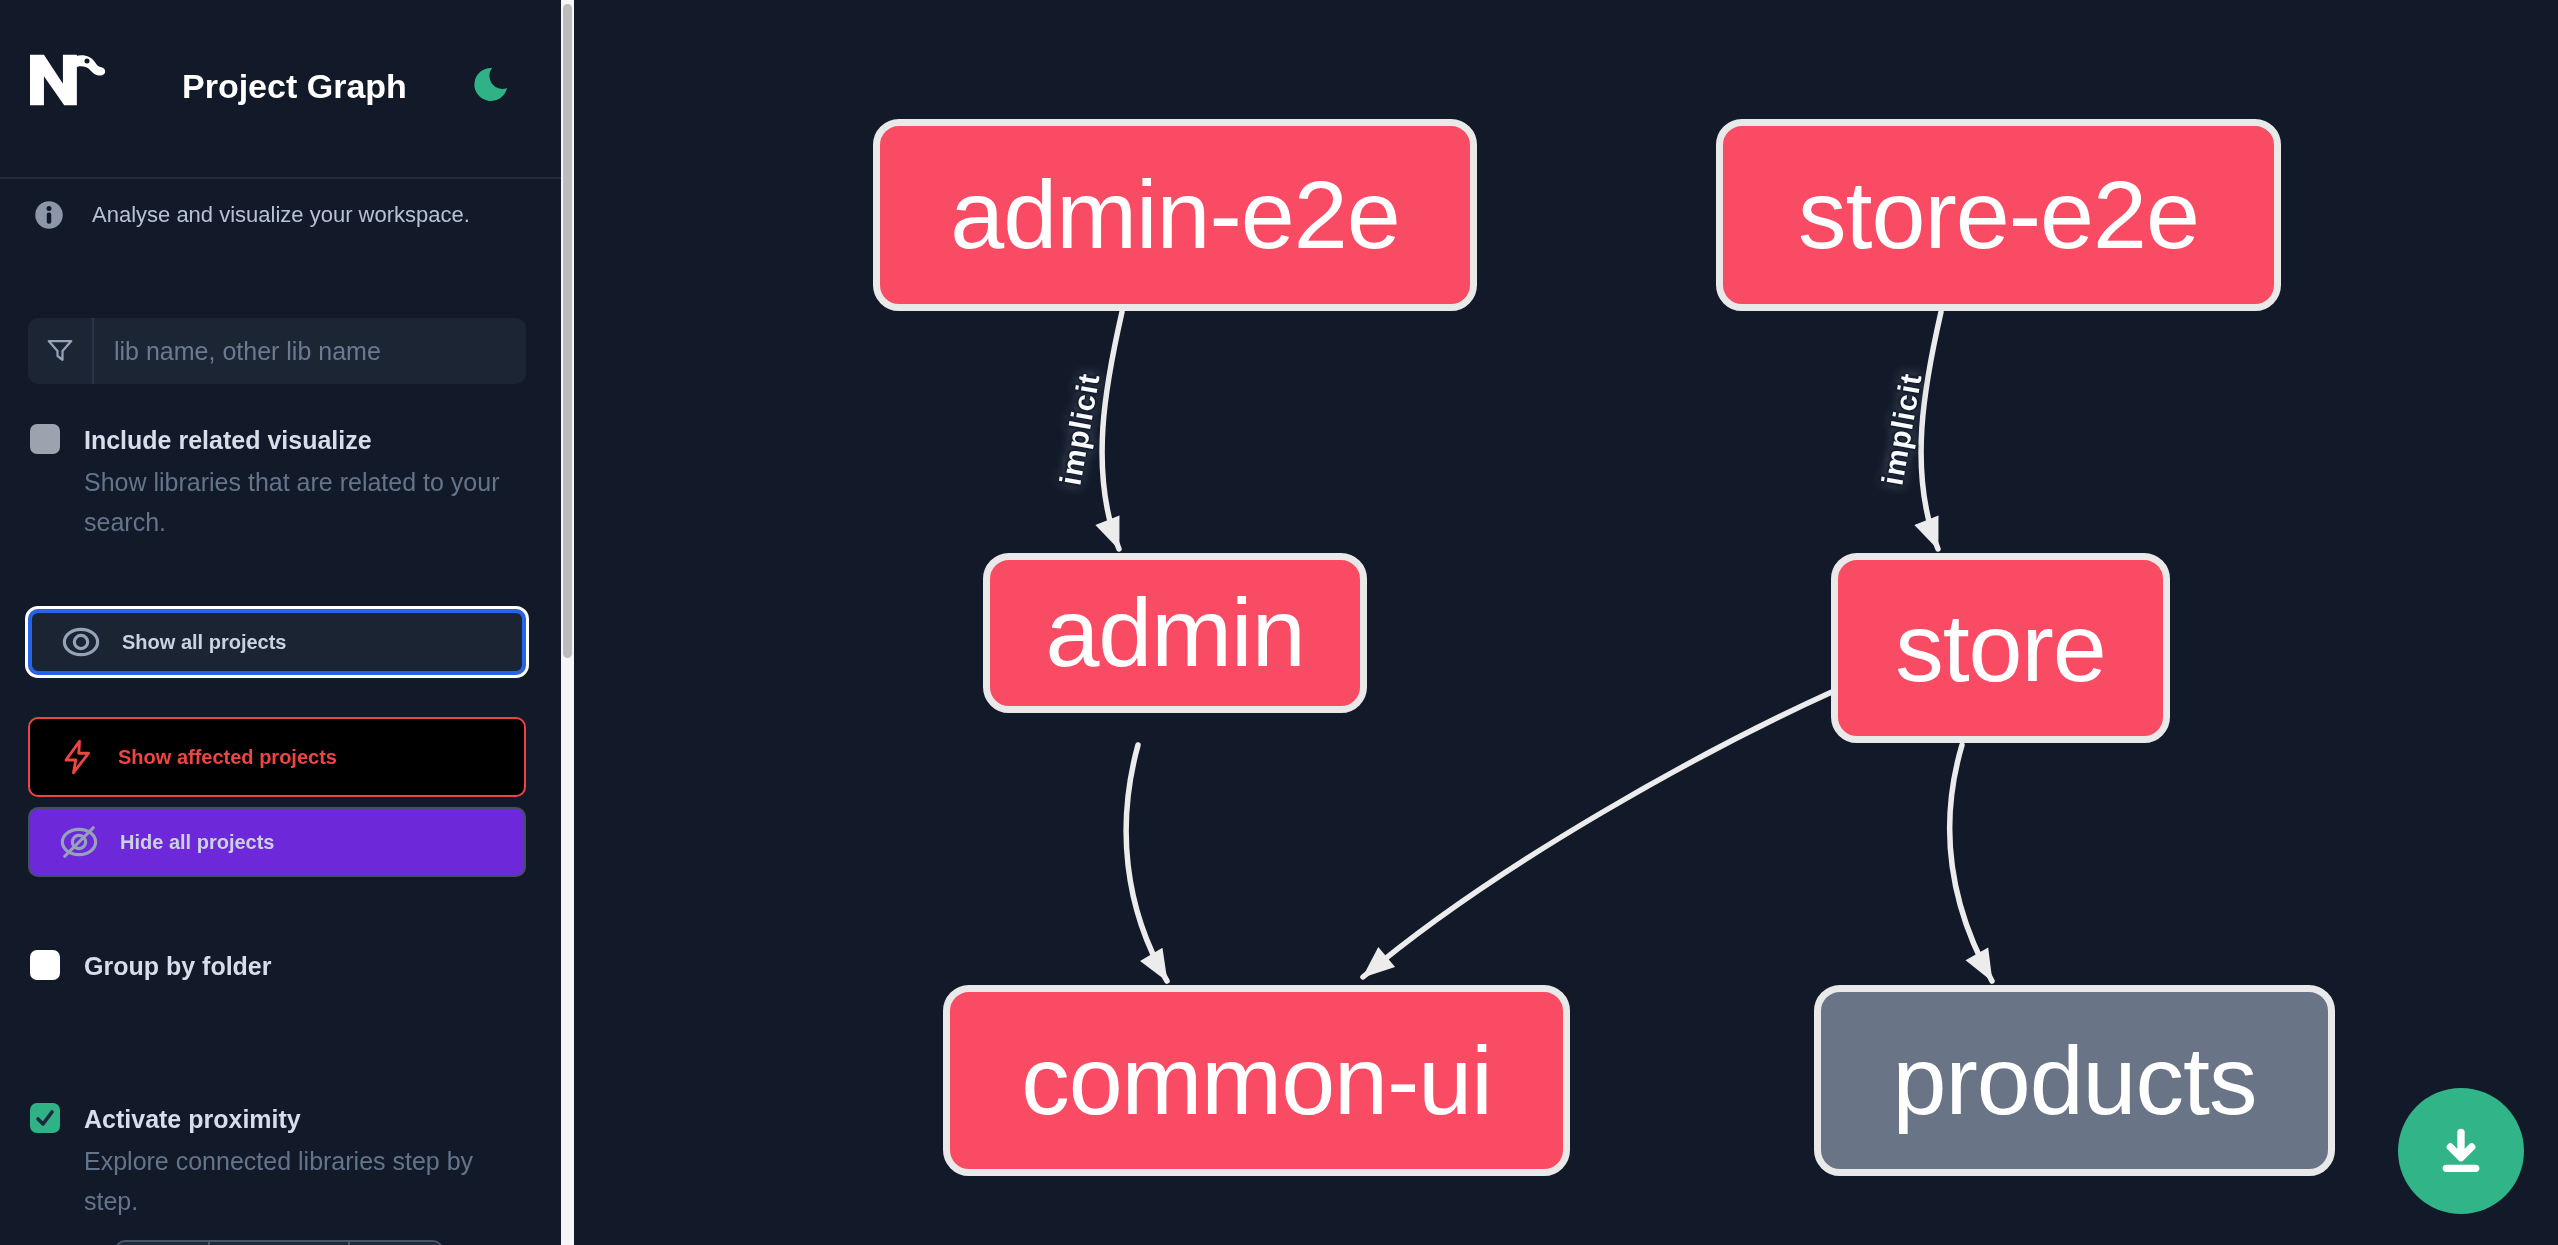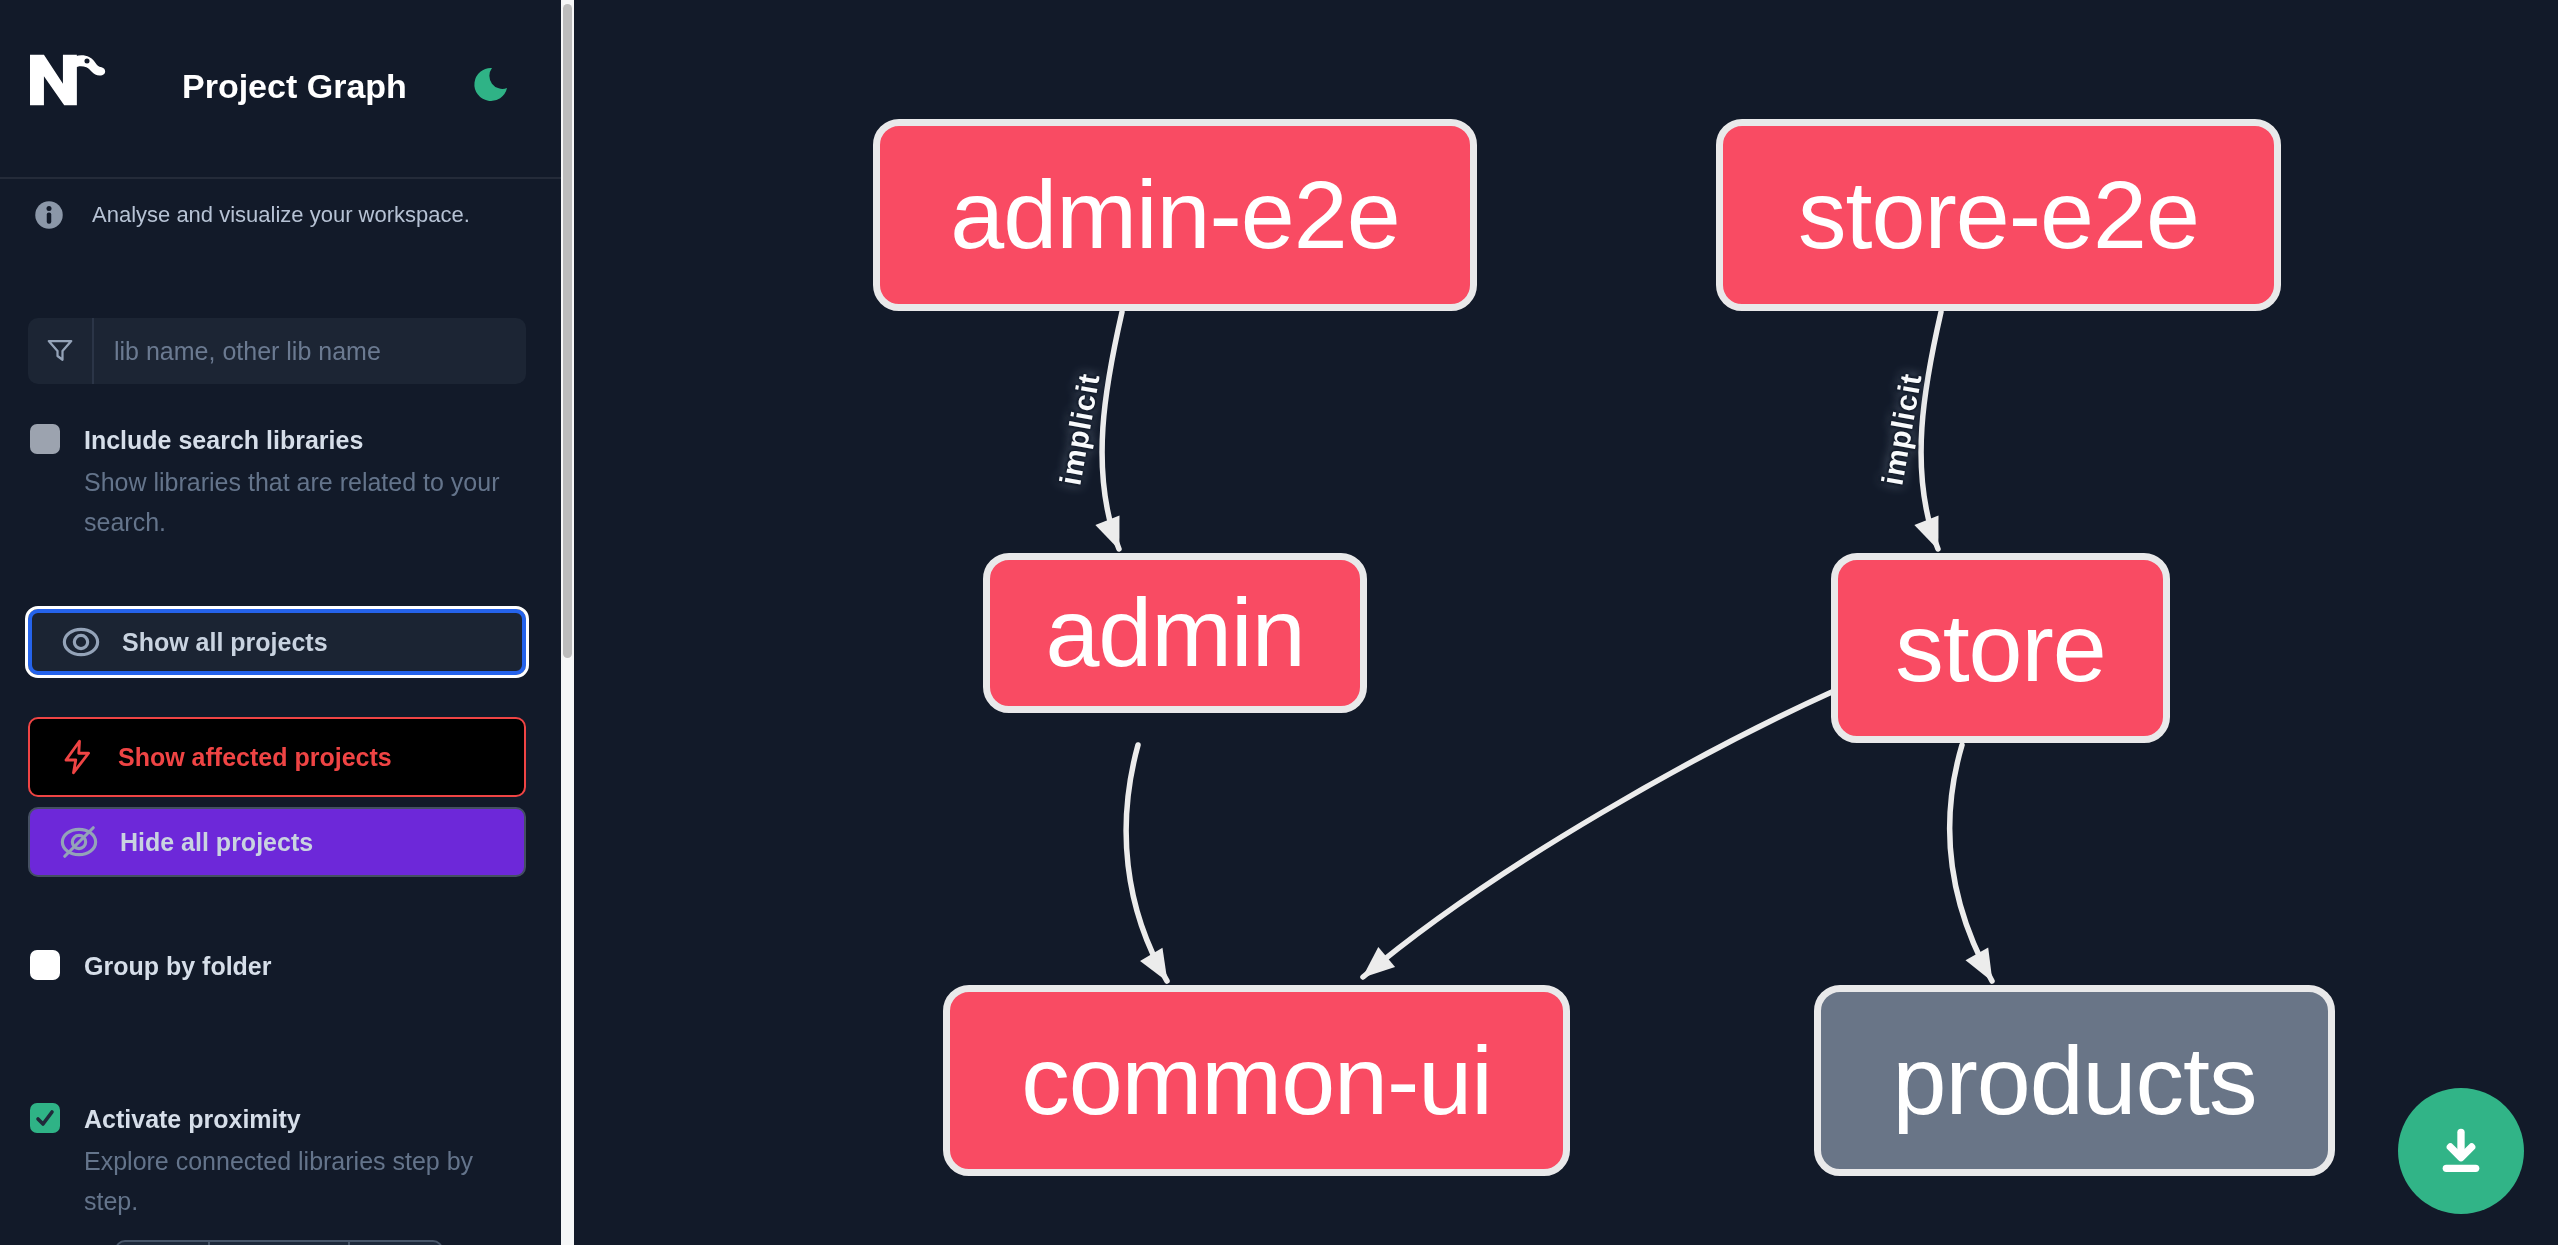--- a/index.html
+++ b/index.html
@@ -37,21 +37,21 @@
   .toggle{position:absolute;left:30px;width:470px;}
   .cbox{position:absolute;left:0;top:2px;width:30px;height:30px;border-radius:7px;}
   .cbox.muted{background:#9ca3af;}
   .cbox.white{background:#ffffff;}
   .cbox.checked{background:#2fb386;display:flex;align-items:center;justify-content:center;}
   .toggle-label{margin-left:54px;font-size:25px;font-weight:600;color:#d6dee9;line-height:36px;}
   .toggle-desc{margin-left:54px;margin-top:4px;width:432px;font-size:25px;color:#64748b;line-height:40px;}
   .sb-btn{position:absolute;left:28px;width:498px;display:flex;align-items:center;gap:22px;
     padding:0 0 0 30px;background:#1b2433;border-radius:10px;cursor:pointer;box-sizing:border-box;
     font-family:"Liberation Sans",sans-serif;}
-  .sb-btn .lbl{font-size:25px;font-weight:600;color:#c9d3e0;text-align:center;}
+  .sb-btn .lbl{font-size:20px;font-weight:600;color:#c9d3e0;text-align:center;}
   .btn-focused{top:609px;height:66px;border:4px solid #2563eb;outline:3px solid #fff;}
   .btn-affected{top:717px;height:80px;border:2px solid #ef4444;background:#000000;}
   .btn-affected .lbl{color:#ef4444;}
   .btn-plain{top:807px;height:70px;border:2px solid #445062;background:#6d28d9;}
   .stepper{position:absolute;left:115px;top:1240px;width:328px;height:18px;background:#1e293b;
     border:2px solid #475569;border-bottom:none;border-radius:10px 10px 0 0;box-sizing:border-box;}
   .stepper .sep{position:absolute;top:0;width:2px;height:16px;background:#475569;}
   .sb-scroll-track{position:absolute;left:561px;top:0;width:13px;height:1245px;background:#f5f6f7;}
   .sb-scroll-thumb{position:absolute;left:563px;top:4px;width:9px;height:654px;background:#bcbcbc;border-radius:5px;}
 </style>
@@ -131,21 +131,21 @@
       <span class="search-iconbox">
         <svg width="30" height="30" viewBox="0 0 24 24" fill="none" stroke="#94a3b8" stroke-width="1.8" stroke-linejoin="round" stroke-linecap="round">
           <path d="M3 4 H21 L14 12 V19 L10 16 V12 Z"></path>
         </svg>
       </span>
       <input type="text" value="" placeholder="lib name, other lib name" style="">
     </div>
 
     <div class="toggle" style="top:422px;">
       <span class="cbox muted"></span>
-      <div class="toggle-label">Include search libraries</div>
+      <div class="toggle-label">Include related visualize</div>
       <div class="toggle-desc">Show libraries that are related to your search.</div>
     </div>
 
     <button class="sb-btn btn-focused">
       <span style="display:flex;">
         <svg width="38" height="38" viewBox="0 0 24 24" fill="none" stroke="#94a3b8" stroke-width="2" stroke-linecap="round">
           <ellipse cx="12" cy="12" rx="10.5" ry="8"></ellipse>
           <circle cx="12" cy="12" r="4.2"></circle>
         </svg>
       </span>

